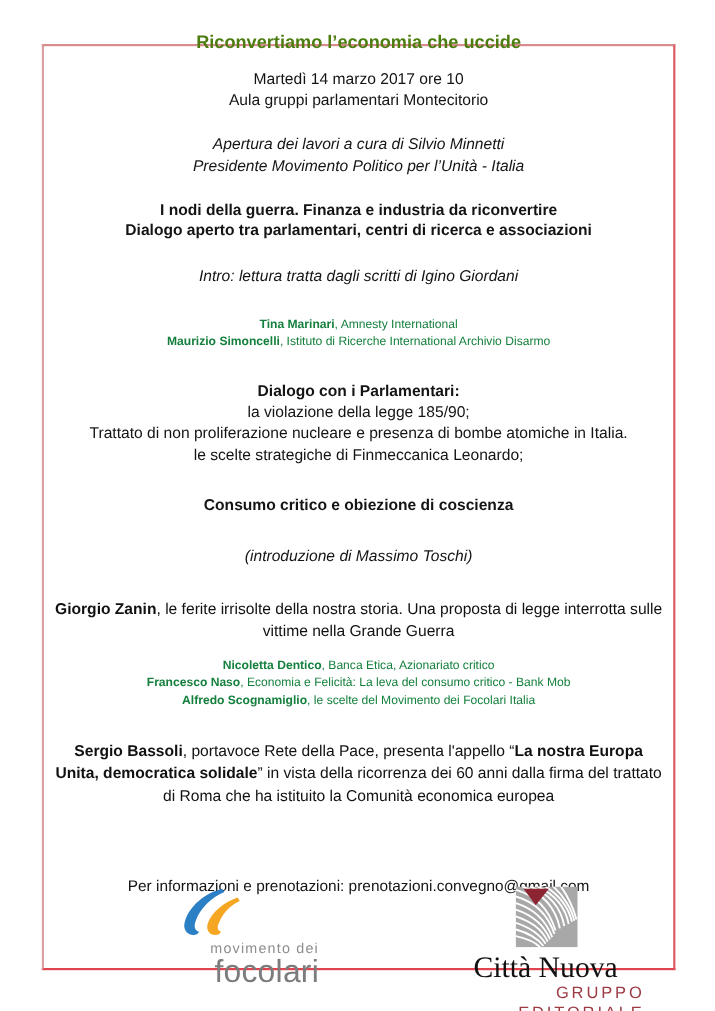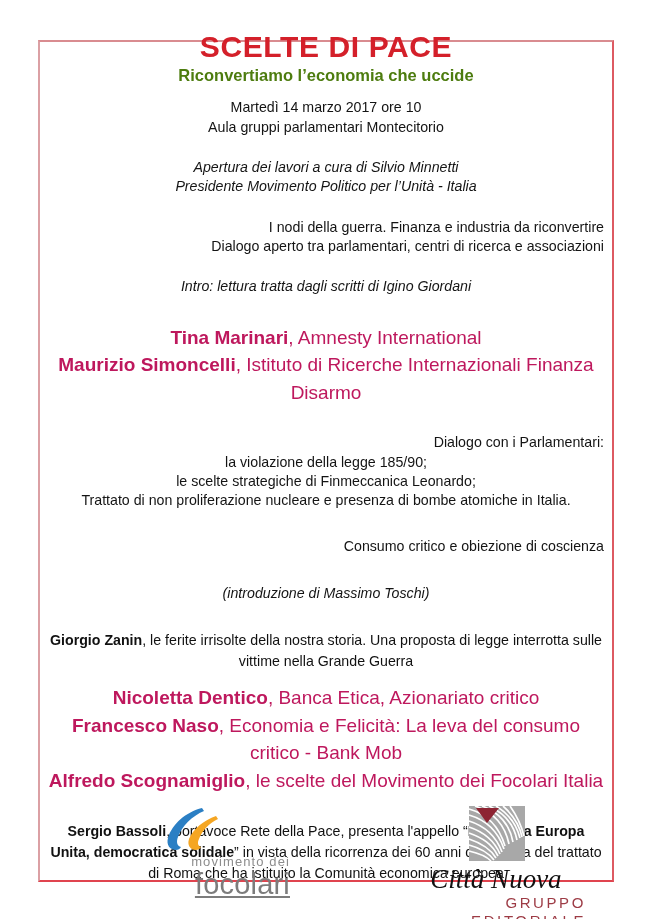--- a/index.html
+++ b/index.html
@@ -60,29 +60,29 @@
 
   .block {
     margin: 0 0 13px 0;
   }
   .line {
     font-size: 14.2px;
     line-height: 1.36;
     color: #141414;
   }
   .line.it { font-style: italic; }
-  .line.bd { font-weight: normal; text-align: right; }
+  .line.bd { font-weight: bold; }
 
   .gap-s { height: 8px; }
   .gap-m { height: 14px; }
 
   .speaker {
-    font-size: 19px;
+    font-size: 11px;
     line-height: 1.45;
-    color: #be185d;
+    color: #15803d;
   }
   .speaker b { font-weight: bold; }
 
   .wide {
     font-size: 14.2px;
     line-height: 1.45;
   }
 
   .contact {
     font-size: 14px;
@@ -117,21 +117,20 @@
     color: #8d8d8d;
     letter-spacing: 1.1px;
     line-height: 1.1;
     margin-top: 1px;
   }
   .focolari-t2 {
     font-size: 29px;
     color: #7c7c7c;
     letter-spacing: 0.2px;
     line-height: 1.05;
-    text-decoration: underline;
   }
 
   .logo-citta {
     position: absolute;
     right: 18px;
     top: 0;
     width: 180px;
     text-align: center;
   }
   .citta-mark {
@@ -139,41 +138,39 @@
     height: 58px;
     margin: 0 auto;
     display: block;
   }
   .citta-t1 {
     font-family: "Liberation Serif", serif;
     font-size: 27px;
     color: #111111;
     line-height: 1.05;
     margin-top: 1px;
-    font-style: italic;
   }
   .citta-t2 {
     font-size: 15px;
     color: #9d3b45;
     letter-spacing: 2.6px;
     line-height: 1.2;
     margin-top: 1px;
     text-align: right;
   }
 </style>
 </head>
 <body>
 
 <div class="poster">
 
   <div class="poster-border"></div>
 
   <div class="content">
 
-    <div class="title">SCELTE DI PACE</div>
     <div class="subtitle">Riconvertiamo l’economia che uccide</div>
 
     <div class="block">
       <div class="line">Martedì 14 marzo 2017 ore 10</div>
       <div class="line">Aula gruppi parlamentari Montecitorio</div>
     </div>
 
     <div class="gap-s"></div>
 
     <div class="block">
@@ -194,31 +191,31 @@
       <div class="line it">Intro: lettura tratta dagli scritti di Igino Giordani</div>
     </div>
 
     <div class="gap-m"></div>
 
     <div class="block">
       <div class="speaker">
         <b>Tina Marinari</b><span>, Amnesty International</span>
       </div>
       <div class="speaker">
-        <b>Maurizio Simoncelli</b><span>, Istituto di Ricerche Internazionali Finanza Disarmo</span>
+        <b>Maurizio Simoncelli</b><span>, Istituto di Ricerche International Archivio Disarmo</span>
       </div>
     </div>
 
     <div class="gap-m"></div>
 
     <div class="block">
       <div class="line bd">Dialogo con i Parlamentari:</div>
       <div class="line">la violazione della legge 185/90;</div>
+      <div class="line">Trattato di non proliferazione nucleare e presenza di bombe atomiche in Italia.</div>
       <div class="line">le scelte strategiche di Finmeccanica Leonardo;</div>
-      <div class="line">Trattato di non proliferazione nucleare e presenza di bombe atomiche in Italia.</div>
     </div>
 
     <div class="gap-m"></div>
 
     <div class="block">
       <div class="line bd">Consumo critico e obiezione di coscienza</div>
     </div>
 
     <div class="gap-m"></div>
 

